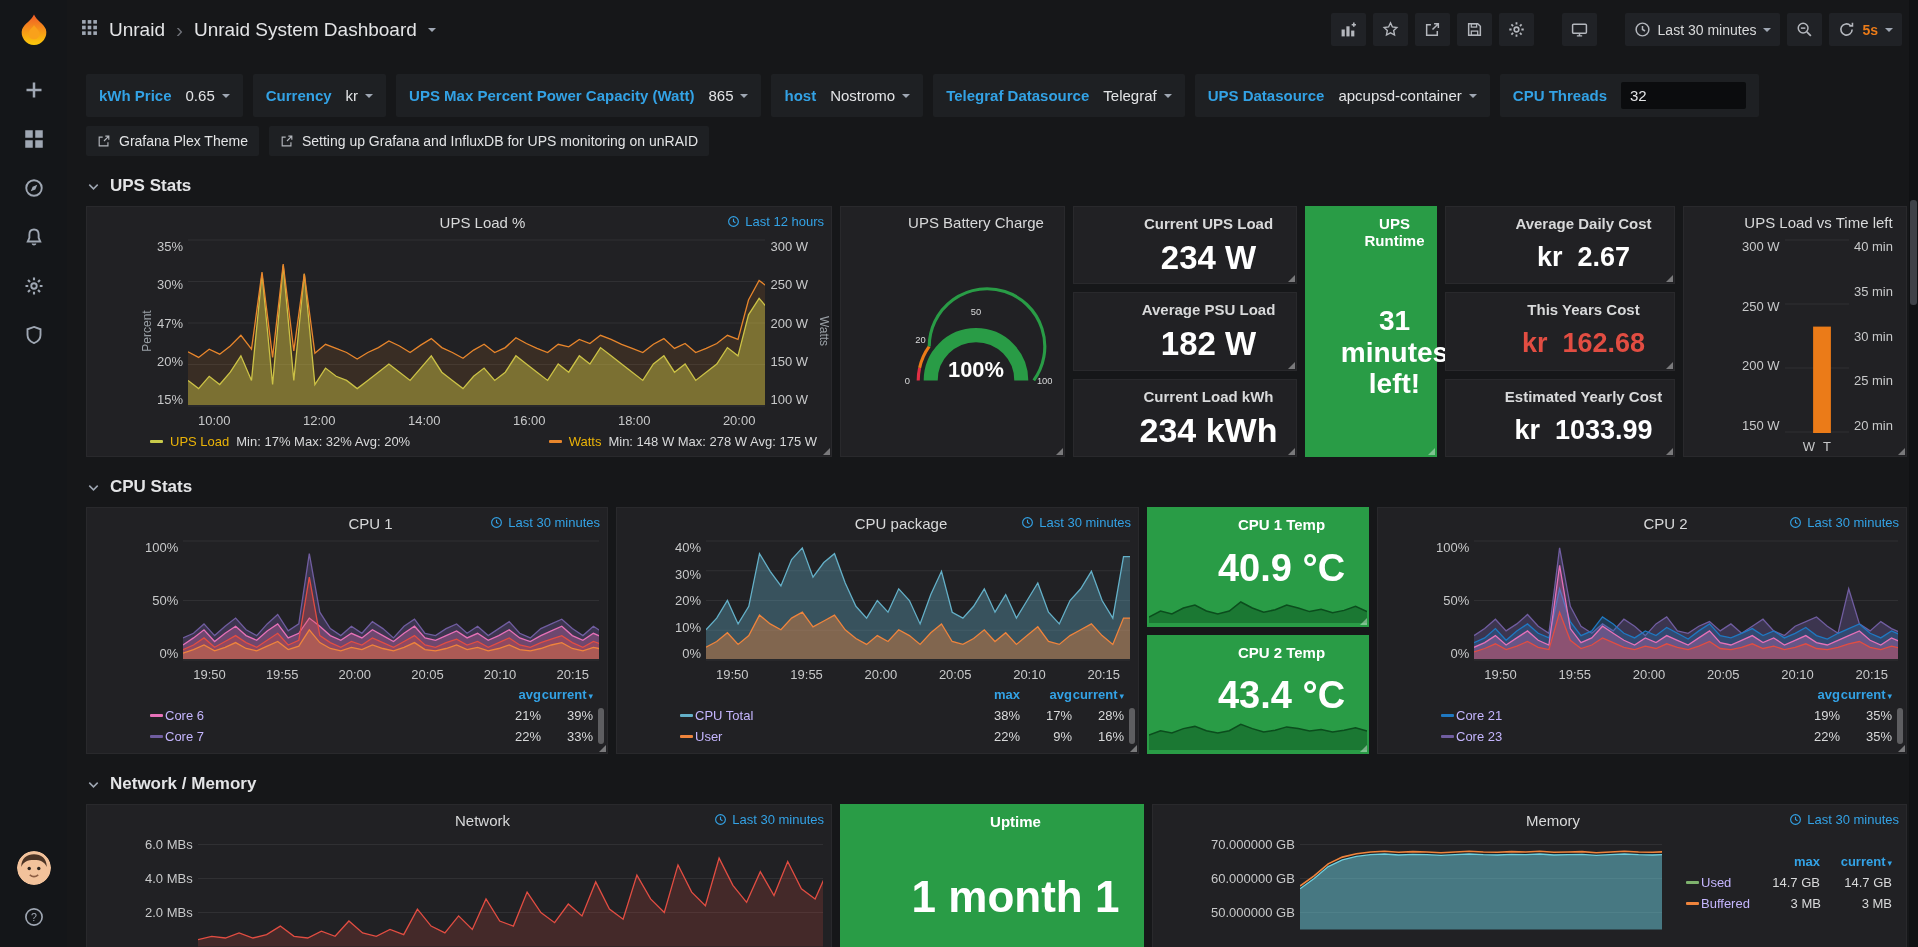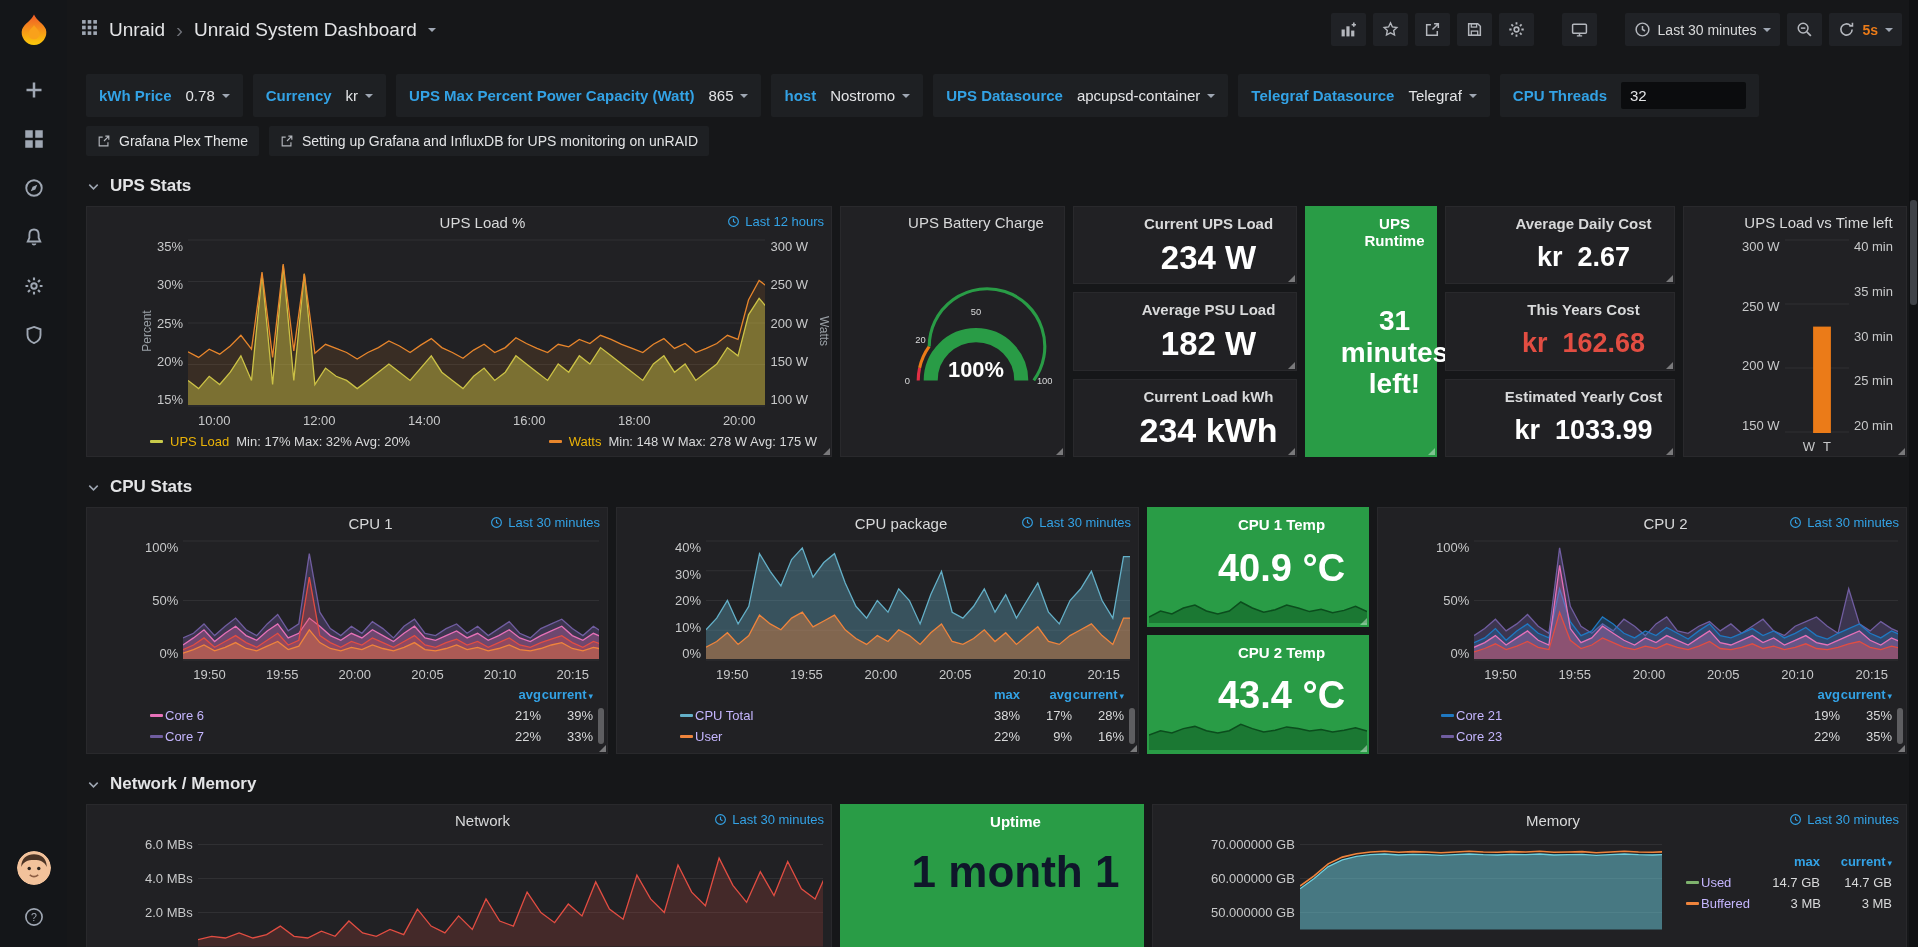--- a/index.html
+++ b/index.html
@@ -92,21 +92,21 @@
   .stat-value { flex:1; display:flex; align-items:center; justify-content:center; font-weight:700; color:#fff; font-size:33px; white-space:pre; text-align:center; }
   .stat-value.kwh { font-size:34px; }
   .stat-value.money { font-size:27px; }
   .val-green { color:#ffffff; }
   .val-red { color:#e24d42; }
   .green { background:#299c46; border-color:#299c46; }
   .green .stat-title { color:#fff; font-weight:700; }
   .stat-value.runtime { font-size:28px; line-height:1.12; white-space:normal; width:118px; flex:1; }
   .stat-value.temp { font-size:38px; margin-bottom:22px; }
   .spark { position:absolute; left:1px; right:1px; bottom:1px; height:34px; overflow:hidden; }
-  .uptime-val { font-size:44px; font-weight:700; color:#0f172a; margin-top:17px; text-align:center; }
+  .uptime-val { font-size:44px; font-weight:700; color:#ffffff; margin-top:42px; text-align:center; }
 
   .mem-body { flex:1; display:flex; min-height:0; }
   .mem-body .chart { flex:1; }
 
   
   .gauge-box { flex:1; padding:6px 6px 10px; display:flex; align-items:center; justify-content:center; min-height:0; }
   .gauge-box svg { width:100%; height:100%; }
 
   
   .page-scroll { position:absolute; right:0; top:0; bottom:0; width:9px; background:#101113; }
@@ -274,21 +274,21 @@
   </div>
 </header>
 
 <div class="content">
 
   <div class="vars-row">
 
   <div class="var-chip">
       <span class="var-label">kWh Price</span>
       <span class="var-value">
-          <span>0.78</span>
+          <span>0.65</span>
           <span class="caret"></span>
         </span>
     </div>
       <div class="var-chip">
       <span class="var-label">Currency</span>
       <span class="var-value">
           <span>kr</span>
           <span class="caret"></span>
         </span>
     </div>
@@ -300,30 +300,30 @@
         </span>
     </div>
       <div class="var-chip">
       <span class="var-label">host</span>
       <span class="var-value">
           <span>Nostromo</span>
           <span class="caret"></span>
         </span>
     </div>
       <div class="var-chip">
+      <span class="var-label">Telegraf Datasource</span>
+      <span class="var-value">
+          <span>Telegraf</span>
+          <span class="caret"></span>
+        </span>
+    </div>
+      <div class="var-chip">
       <span class="var-label">UPS Datasource</span>
       <span class="var-value">
           <span>apcupsd-container</span>
-          <span class="caret"></span>
-        </span>
-    </div>
-      <div class="var-chip">
-      <span class="var-label">Telegraf Datasource</span>
-      <span class="var-value">
-          <span>Telegraf</span>
           <span class="caret"></span>
         </span>
     </div>
       <div class="var-chip input">
       <span class="var-label">CPU Threads</span>
       <span class="var-value">
           <span>32</span>
         </span>
     </div>
     </div>
@@ -362,21 +362,21 @@
               <circle cx="8" cy="8" r="6" fill="none" stroke="currentColor" stroke-width="1.4"></circle>
               <path d="M8 4.6V8l2.4 1.4" fill="none" stroke="currentColor" stroke-width="1.4"></path>
             </svg>
           <span>Last 12 hours</span>
         </span>
       </div>
       <div class="chart has-rot">
         <div class="y y-left">
             <span>35%</span>
             <span>30%</span>
-            <span>25%</span>
+            <span>47%</span>
             <span>20%</span>
             <span>15%</span>
           </div>
         <div class="plot">
             <svg width="624" height="168">
               <line x1="0" x2="624" y1="1" y2="1" stroke="rgba(255,255,255,0.07)"></line>
               <line x1="0" x2="624" y1="42.5" y2="42.5" stroke="rgba(255,255,255,0.07)"></line>
               <line x1="0" x2="624" y1="84" y2="84" stroke="rgba(255,255,255,0.07)"></line>
               <line x1="0" x2="624" y1="125.5" y2="125.5" stroke="rgba(255,255,255,0.07)"></line>
               <line x1="0" x2="624" y1="167" y2="167" stroke="rgba(255,255,255,0.07)"></line>

